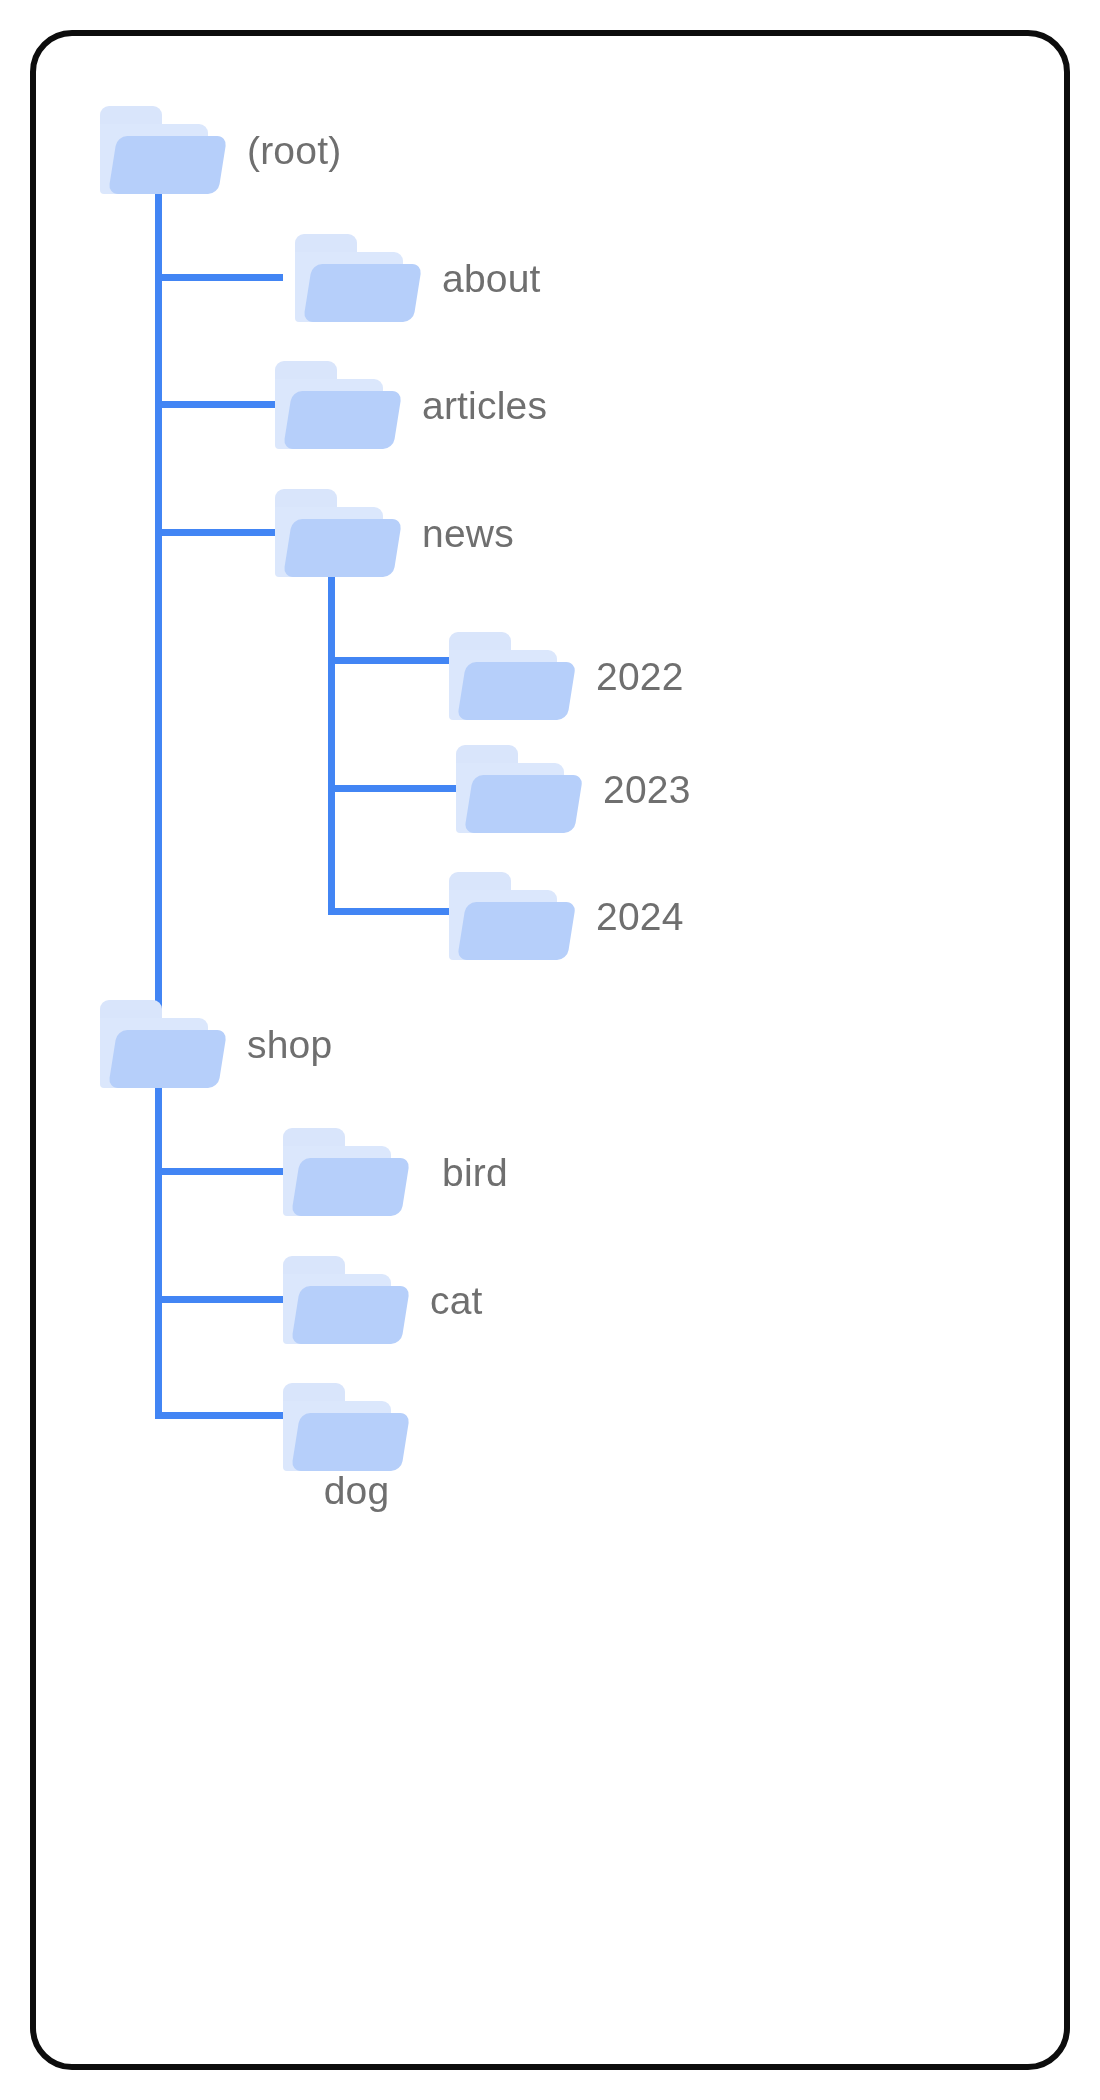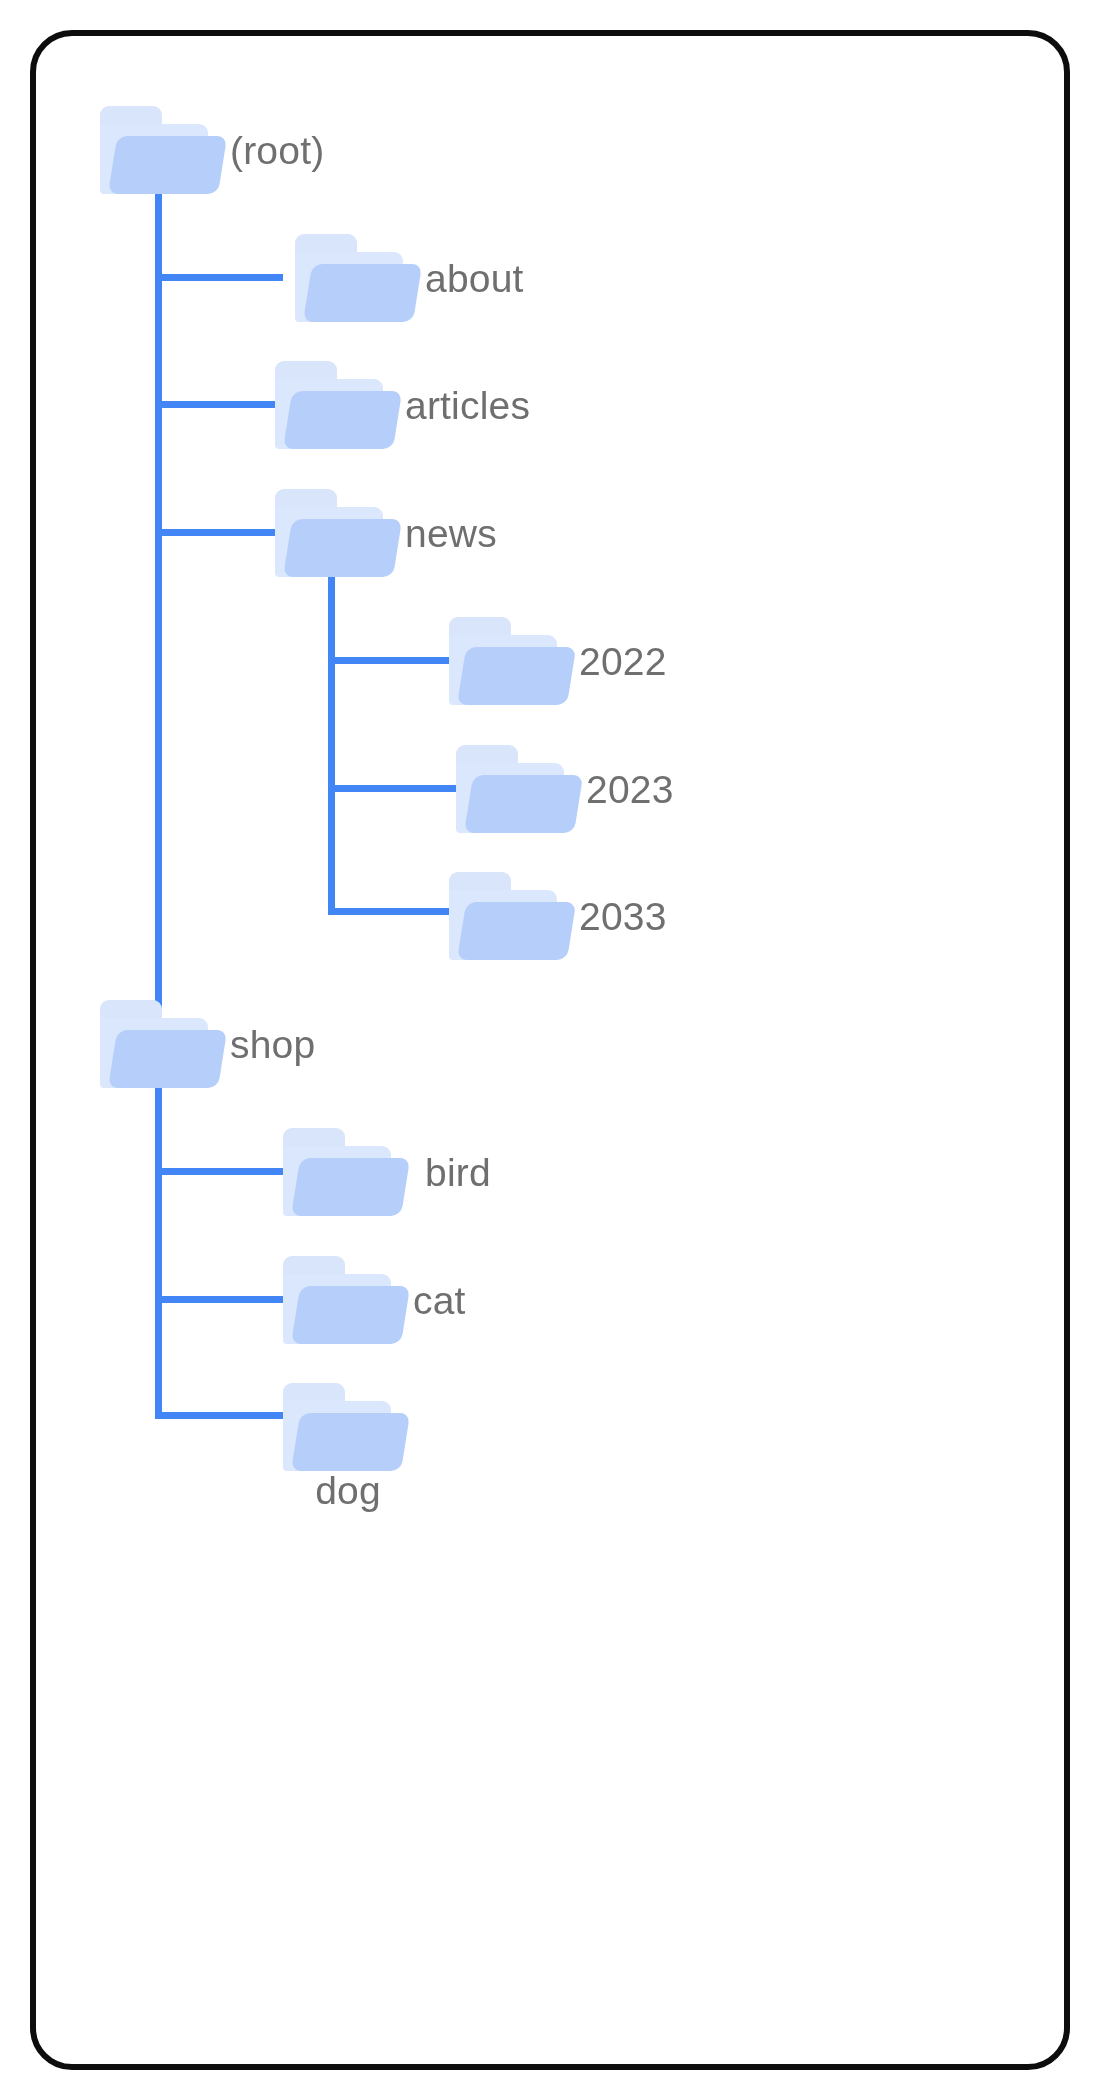--- a/index.html
+++ b/index.html
@@ -50,21 +50,21 @@
   .folder .front-shape{
     position:absolute;left:8px;top:30px;
     width:110px;height:58px;
     background:#b6cffa;
     border-radius:10px;
     transform:skewX(-9deg);
     transform-origin:bottom left;
   }
 
   .label{
-    margin-left:12px;
+    margin-left:29px;
     color:#6f6f6f;
     font-size:39px;
     line-height:1;
     white-space:nowrap;
     letter-spacing:.2px;
   }
 </style>
 </head>
 <body>
 
@@ -117,21 +117,21 @@
 
   <div class="node" style="left: 275px; top: 489px;">
     <div class="folder">
       <div class="tab"></div>
       <div class="back"></div>
       <div class="front-shape"></div>
     </div>
     <div class="label">news</div>
   </div>
 
-  <div class="node" style="left: 449px; top: 617px; align-items: center;">
+  <div class="node" style="left: 449px; top: 632px; align-items: center;">
     <div class="folder">
       <div class="tab"></div>
       <div class="back"></div>
       <div class="front-shape"></div>
     </div>
     <div class="label">2022</div>
   </div>
 
   <div class="node" style="left: 449px; top: 745px; padding-left: 7px;">
     <div class="folder">
@@ -141,21 +141,21 @@
     </div>
     <div class="label">2023</div>
   </div>
 
   <div class="node" style="left: 449px; top: 872px;">
     <div class="folder">
       <div class="tab"></div>
       <div class="back"></div>
       <div class="front-shape"></div>
     </div>
-    <div class="label">2033</div>
+    <div class="label">2024</div>
   </div>
 
   <div class="node" style="left: 100px; top: 1000px;">
     <div class="folder">
       <div class="tab"></div>
       <div class="back"></div>
       <div class="front-shape"></div>
     </div>
     <div class="label">shop</div>
   </div>

